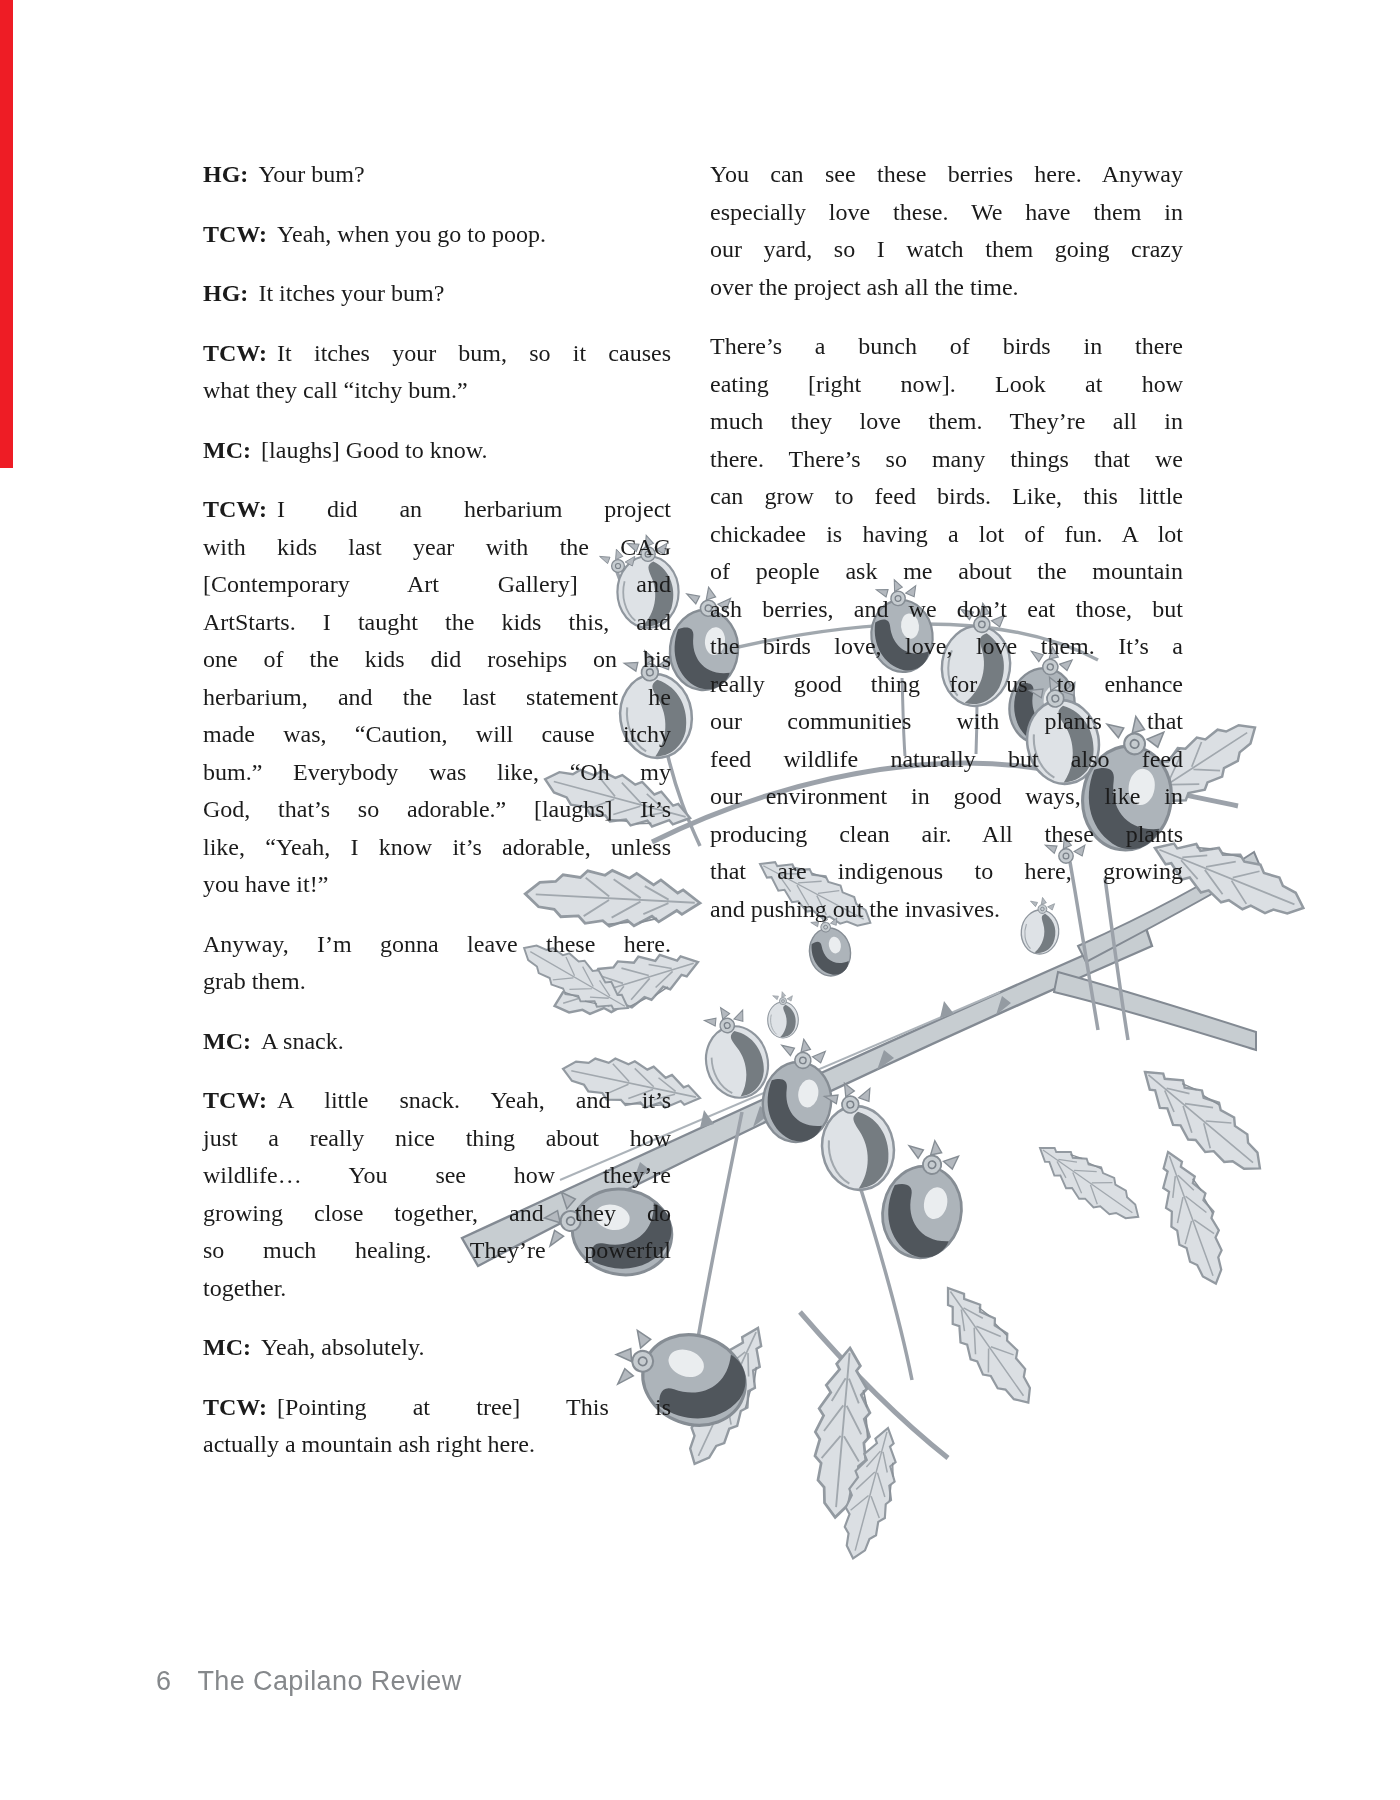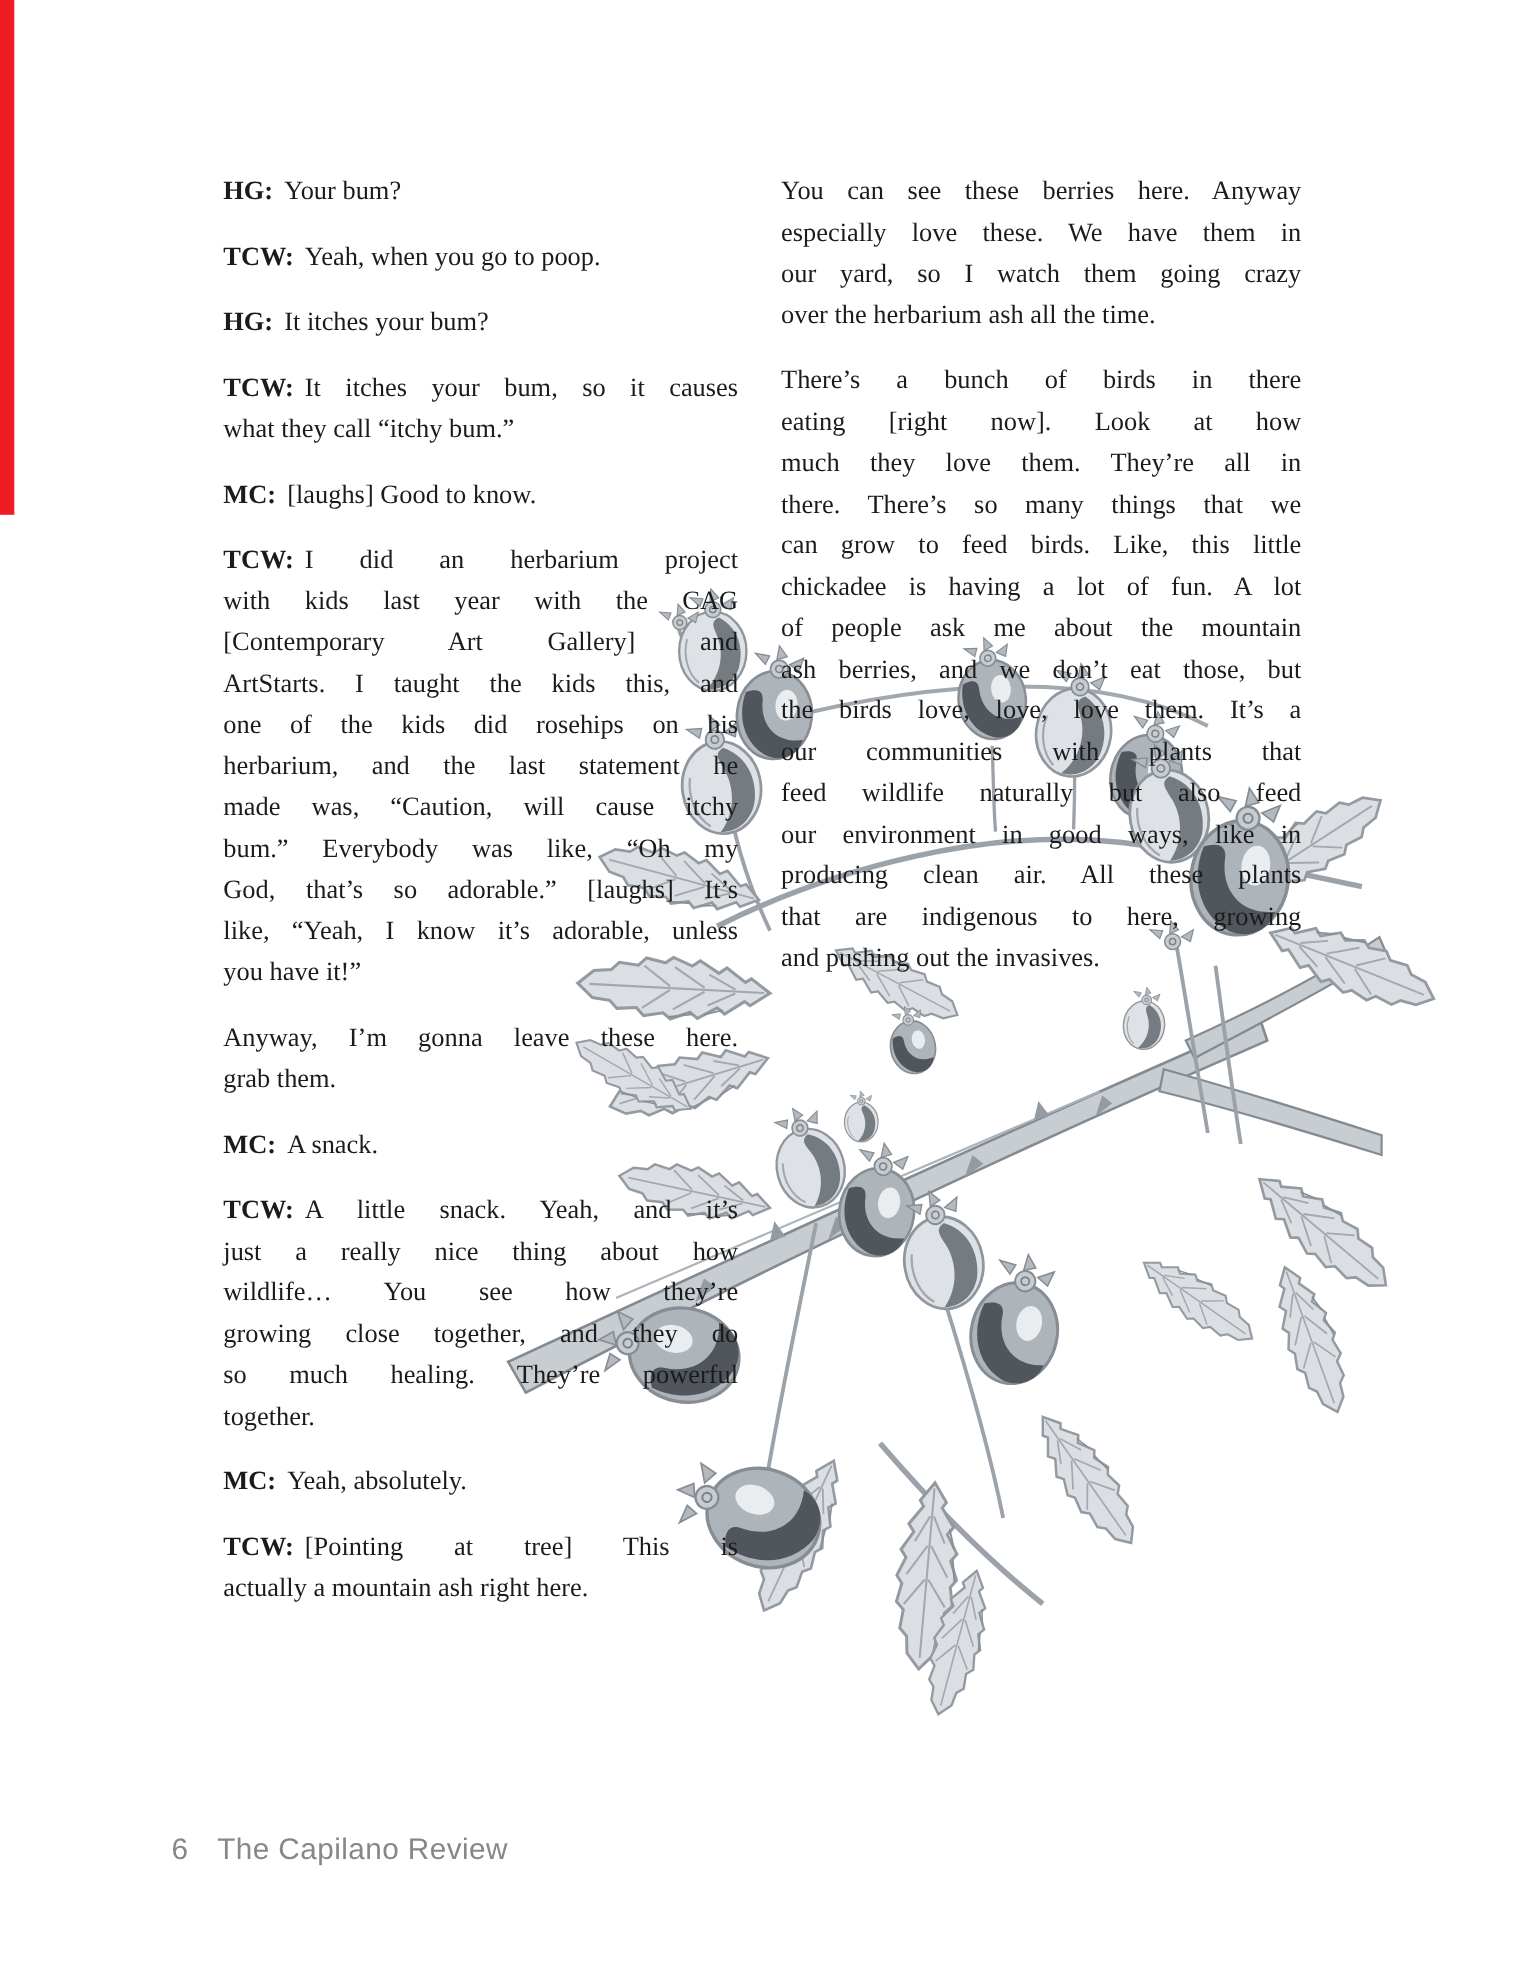--- a/index.html
+++ b/index.html
@@ -172,32 +172,33 @@
         <div class="line"><span class="speaker">TCW:</span>[Pointing at tree] This is</div>
         <div class="line last">actually a mountain ash right here.</div>
       </div>
     </div>
 
   <div class="col col-right">
       <div class="para">
         <div class="line">You can see these berries here. Anyway</div>
         <div class="line">especially love these. We have them in</div>
         <div class="line">our yard, so I watch them going crazy</div>
-        <div class="line last">over the herbarium ash all the time.</div>
+        <div class="line last">over the project ash all the time.</div>
       </div>
       <div class="para">
         <div class="line">There’s a bunch of birds in there</div>
         <div class="line">eating [right now]. Look at how</div>
         <div class="line">much they love them. They’re all in</div>
         <div class="line">there. There’s so many things that we</div>
         <div class="line">can grow to feed birds. Like, this little</div>
         <div class="line">chickadee is having a lot of fun. A lot</div>
         <div class="line">of people ask me about the mountain</div>
         <div class="line">ash berries, and we don’t eat those, but</div>
         <div class="line">the birds love, love, love them. It’s a</div>
+        <div class="line">really good thing for us to enhance</div>
         <div class="line">our communities with plants that</div>
         <div class="line">feed wildlife naturally but also feed</div>
         <div class="line">our environment in good ways, like in</div>
         <div class="line">producing clean air. All these plants</div>
         <div class="line">that are indigenous to here, growing</div>
         <div class="line last">and pushing out the invasives.</div>
       </div>
     </div>
 
   <div class="footer" style="color: rgb(133, 136, 139);">

